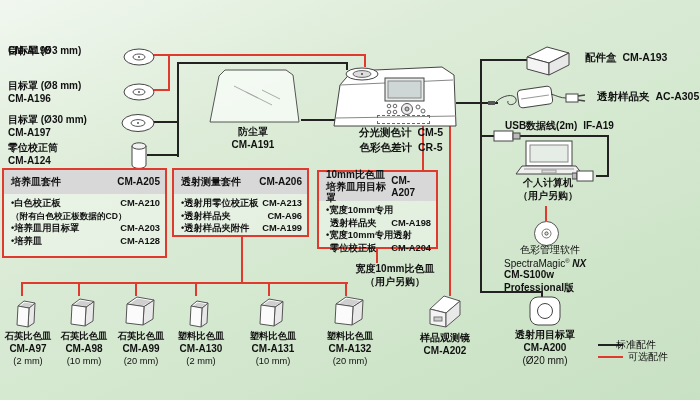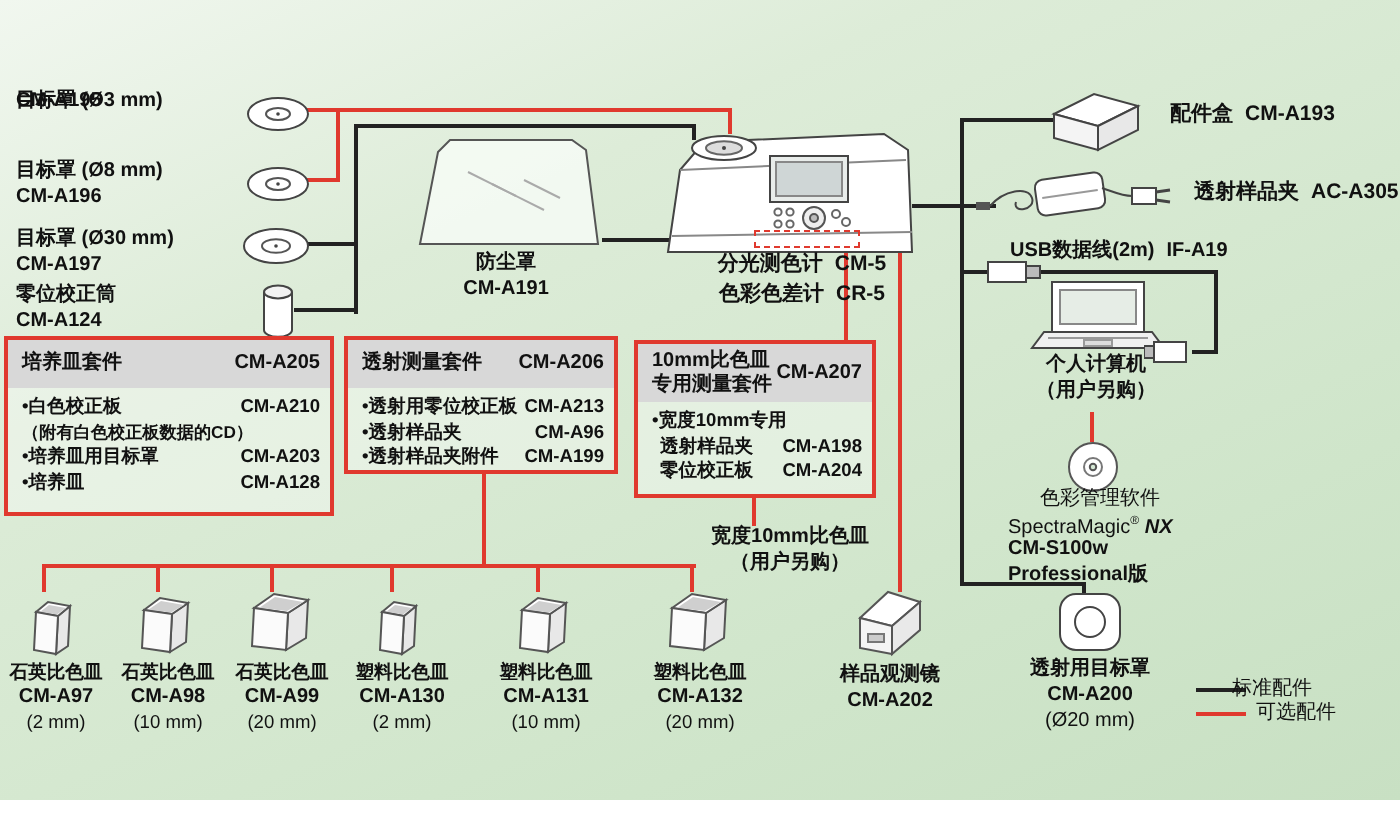--- a/index.html
+++ b/index.html
@@ -242,31 +242,34 @@
           <span>•透射样品夹附件</span>
           <span>CM-A199</span>
         </div>
     </div>
   </div>
 
   <div class="kit" style="left:317px;top:170px;width:121px;height:79px;">
     <div class="kit-header" style="height:29px;">
       <span class="tcol">
         <span>10mm比色皿</span>
-        <span>专用测量套件</span>
+        <span>培养皿用目标罩</span>
       </span>
       <span>CM-A207</span>
     </div>
     <div class="kit-body">
       <div class="kit-row">
           <span>•宽度10mm专用</span>
         </div>
       <div class="kit-row ind">
           <span>透射样品夹</span>
           <span>CM-A198</span>
+        </div>
+      <div class="kit-row">
+          <span>•宽度10mm专用透射</span>
         </div>
       <div class="kit-row ind">
           <span>零位校正板</span>
           <span>CM-A204</span>
         </div>
     </div>
   </div>
 
   <div class="lbl ctr" style="left:340px;top:262px;width:110px;">宽度10mm比色皿</div>
   <div class="lbl ctr" style="left:340px;top:275px;width:110px;">（用户另购）</div>

